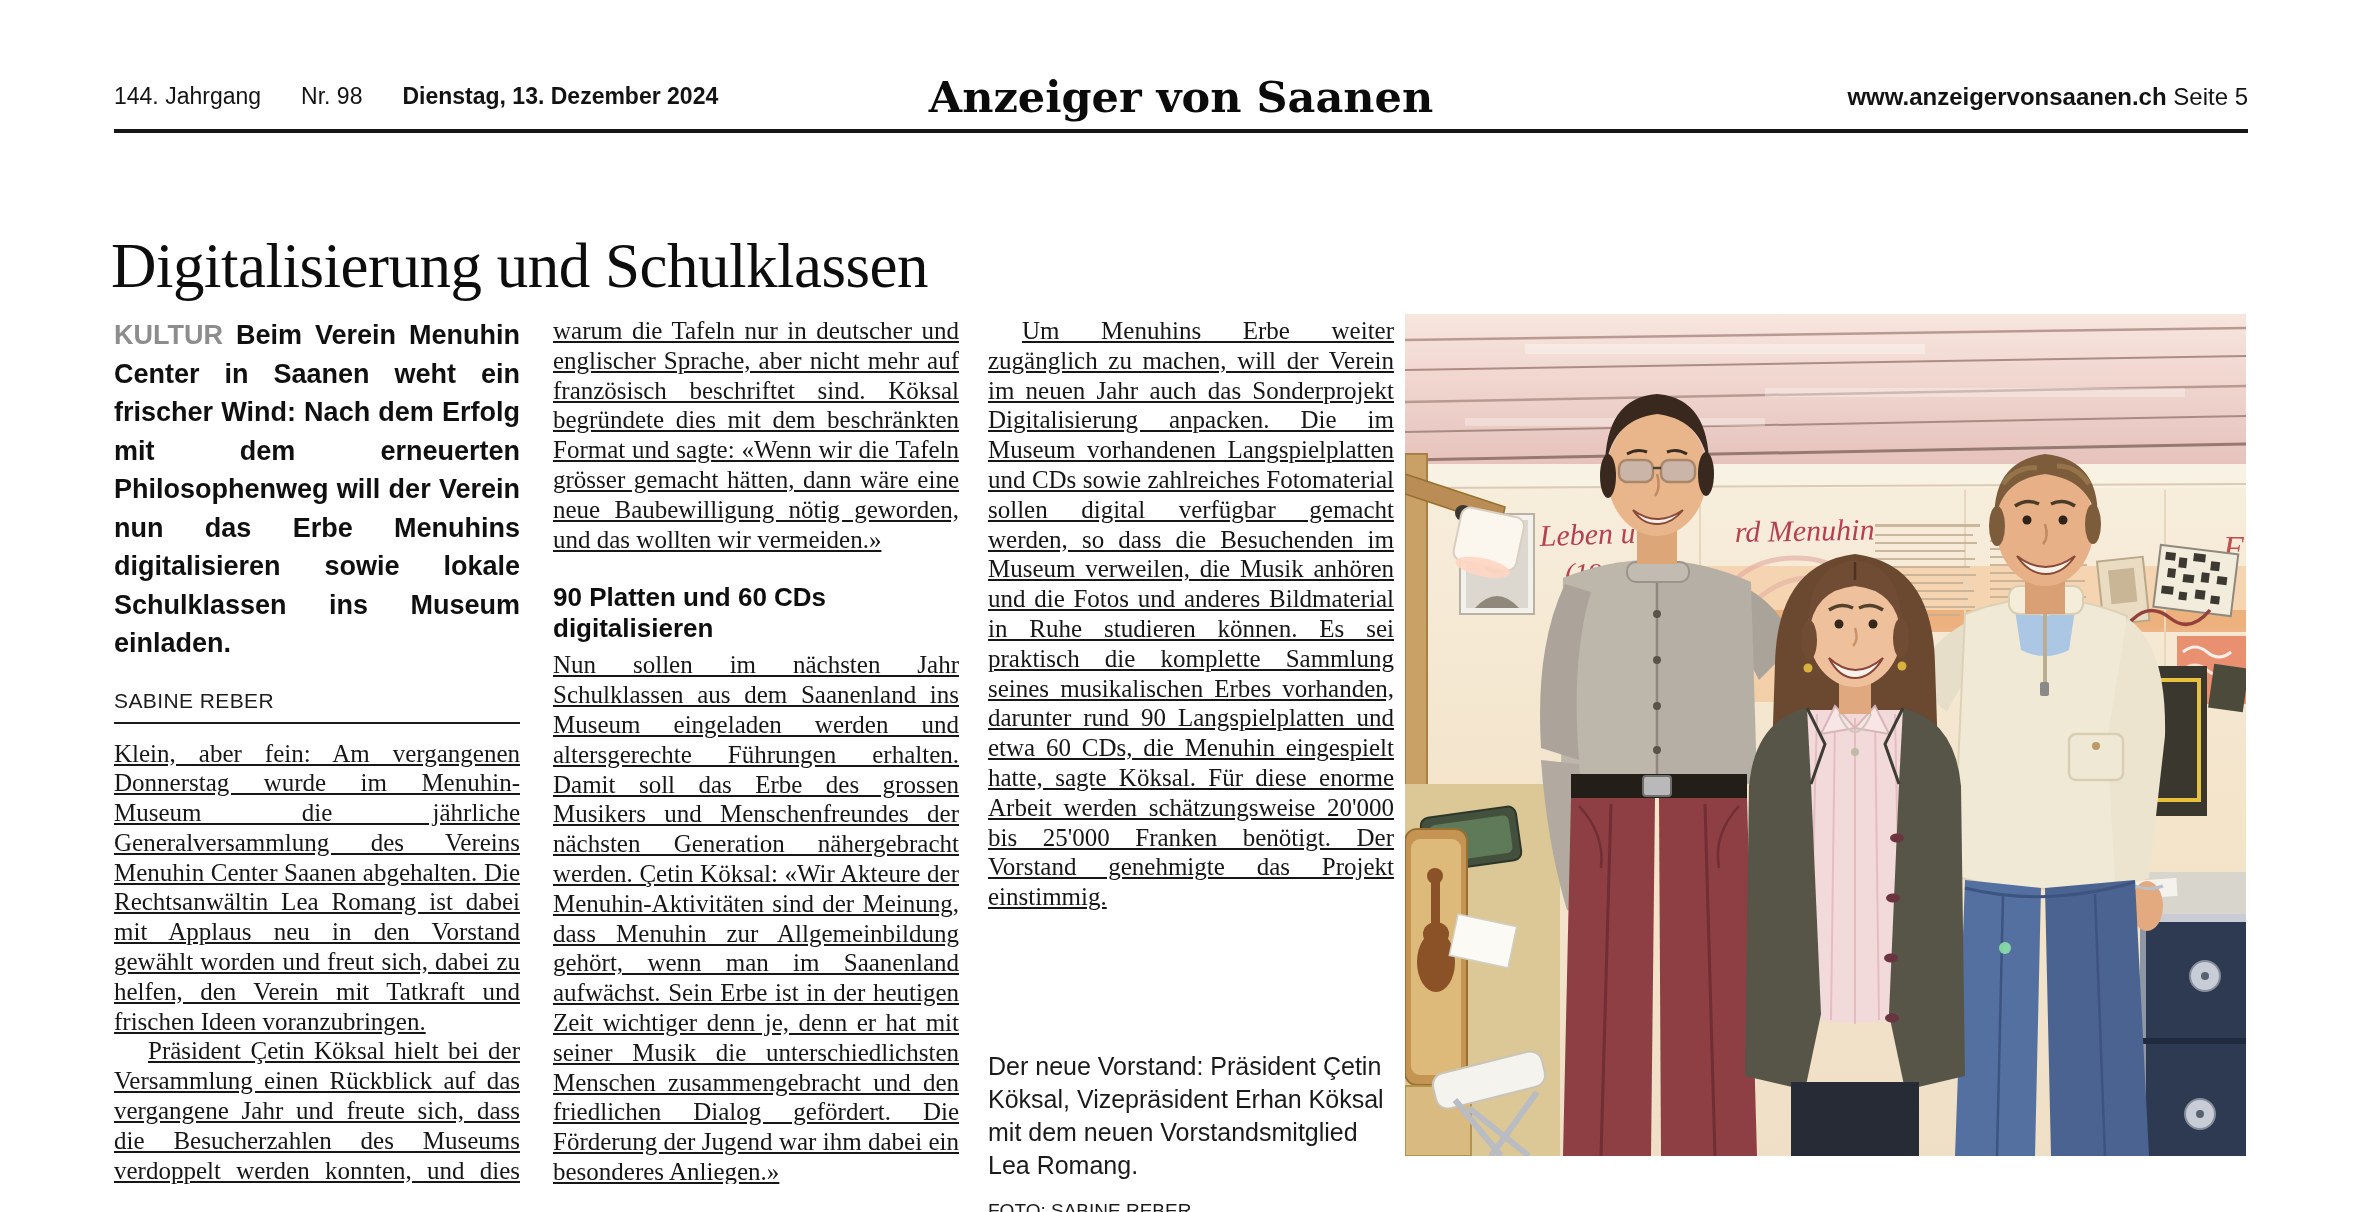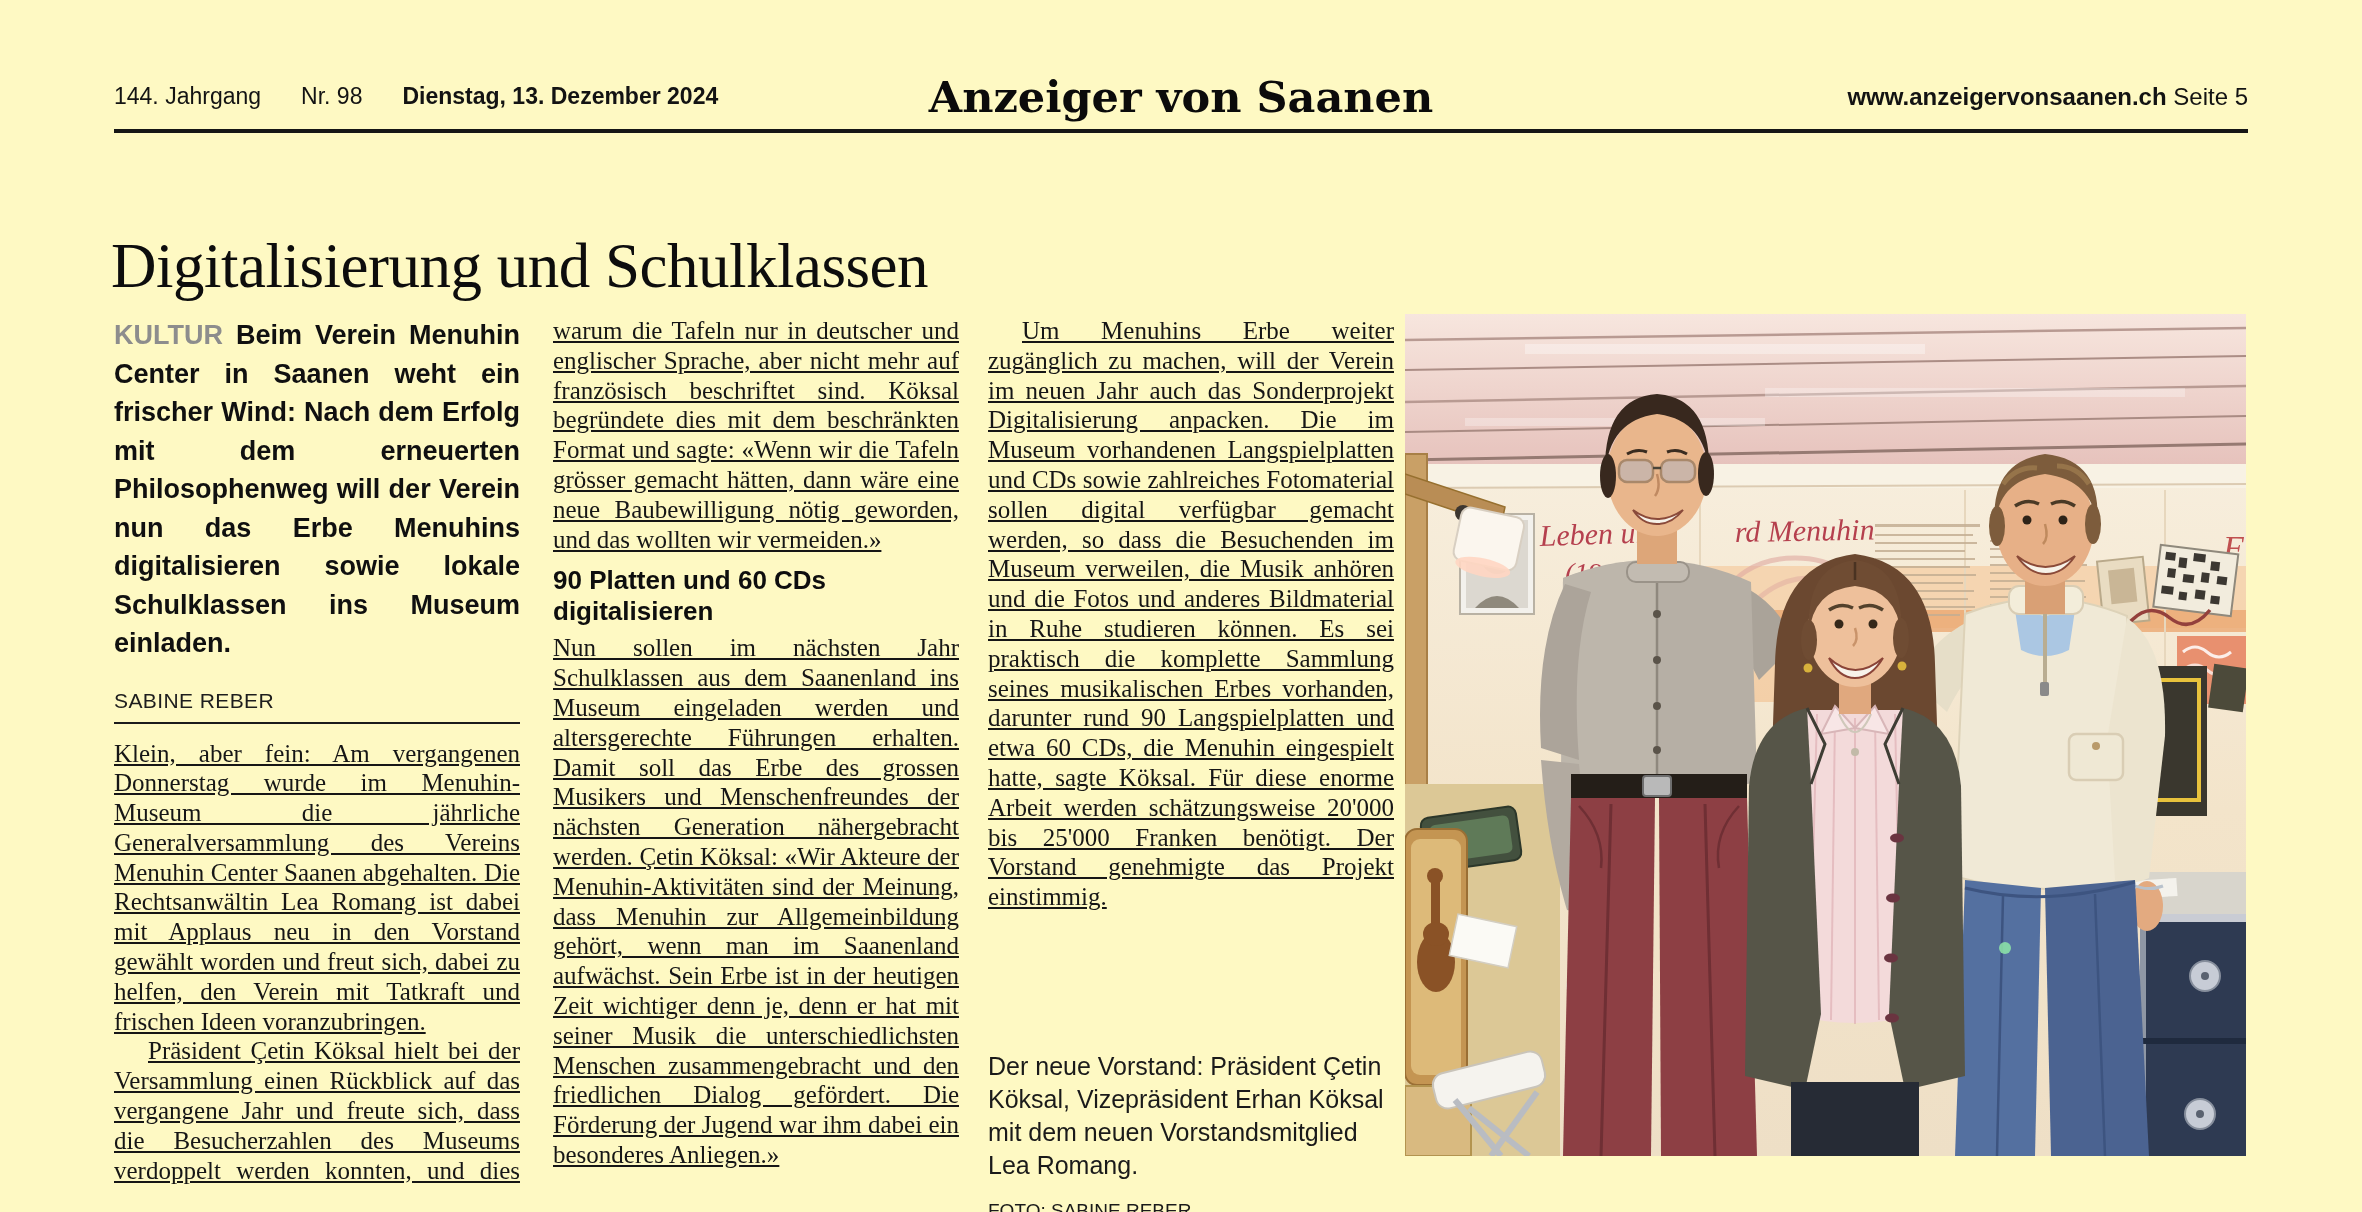--- a/index.html
+++ b/index.html
@@ -1,17 +1,17 @@
 <!DOCTYPE html>
 <html lang="de"><head>
 <meta charset="utf-8">
 <style>
   html,body { margin:0; padding:0; background:#e9e9e9; }
   .page {
-    position:relative; width:2362px; height:1212px; background:#fef9c3;
+    position:relative; width:2362px; height:1212px; background:#ffffff;
     font-family:"Liberation Sans", sans-serif; color:#131313; overflow:hidden;
   }
   
   .hdr-left { position:absolute; left:114px; top:83px; font-size:23px; display:flex; gap:40px; align-items:baseline; white-space:nowrap; }
   .hdr-left .bold { font-weight:bold; }
   .masthead {
     position:absolute; left:0; right:0; top:72px; text-align:center;
     font-family:"DejaVu Serif", serif; font-size:43px; font-weight:bold; letter-spacing:0px; color:#0b0b0b;
   }
   .hdr-right { position:absolute; right:114px; top:83px; font-size:24px; white-space:nowrap; }
@@ -31,21 +31,21 @@
   .lead { font-size:27px; line-height:38.5px; font-weight:bold; text-align:justify; margin:0 0 26px 0; color:#101010; }
   .kicker { color:#8d8d8d;margin-top:41px; }
   .byline { font-size:21px; letter-spacing:0.4px; color:#1d1d1d; }
   .byline-rule { height:2px; background:#1b1b1b; margin:9px 0 15px 0; }
 
   .body-text {
     font-family:"Liberation Serif", serif; font-size:25px; line-height:29.8px;
     text-align:justify; hyphens:auto; -webkit-hyphens:auto; margin:0; color:#161616;text-decoration:underline;
   }
   .body-text.indent { text-indent:34px; }
-  .subhead { font-size:26px; font-weight:bold; margin:11px 0 6px 0; color:#0e0e0e; }
+  .subhead { font-size:26px; font-weight:bold; margin:28px 0 6px 0; color:#0e0e0e; }
 
   
   .caption-block { position:absolute; left:988px; top:1050px; width:406px; }
   .caption { font-size:25px; line-height:33px; color:#1a1a1a; }
   .credit { font-size:19px; margin-top:18px; color:#1a1a1a; }
 
   
   .photo { position:absolute; left:1405px; top:314px; width:841px; height:842px; }
   .photo svg { display:block; width:100%; height:100%; }
 </style>

